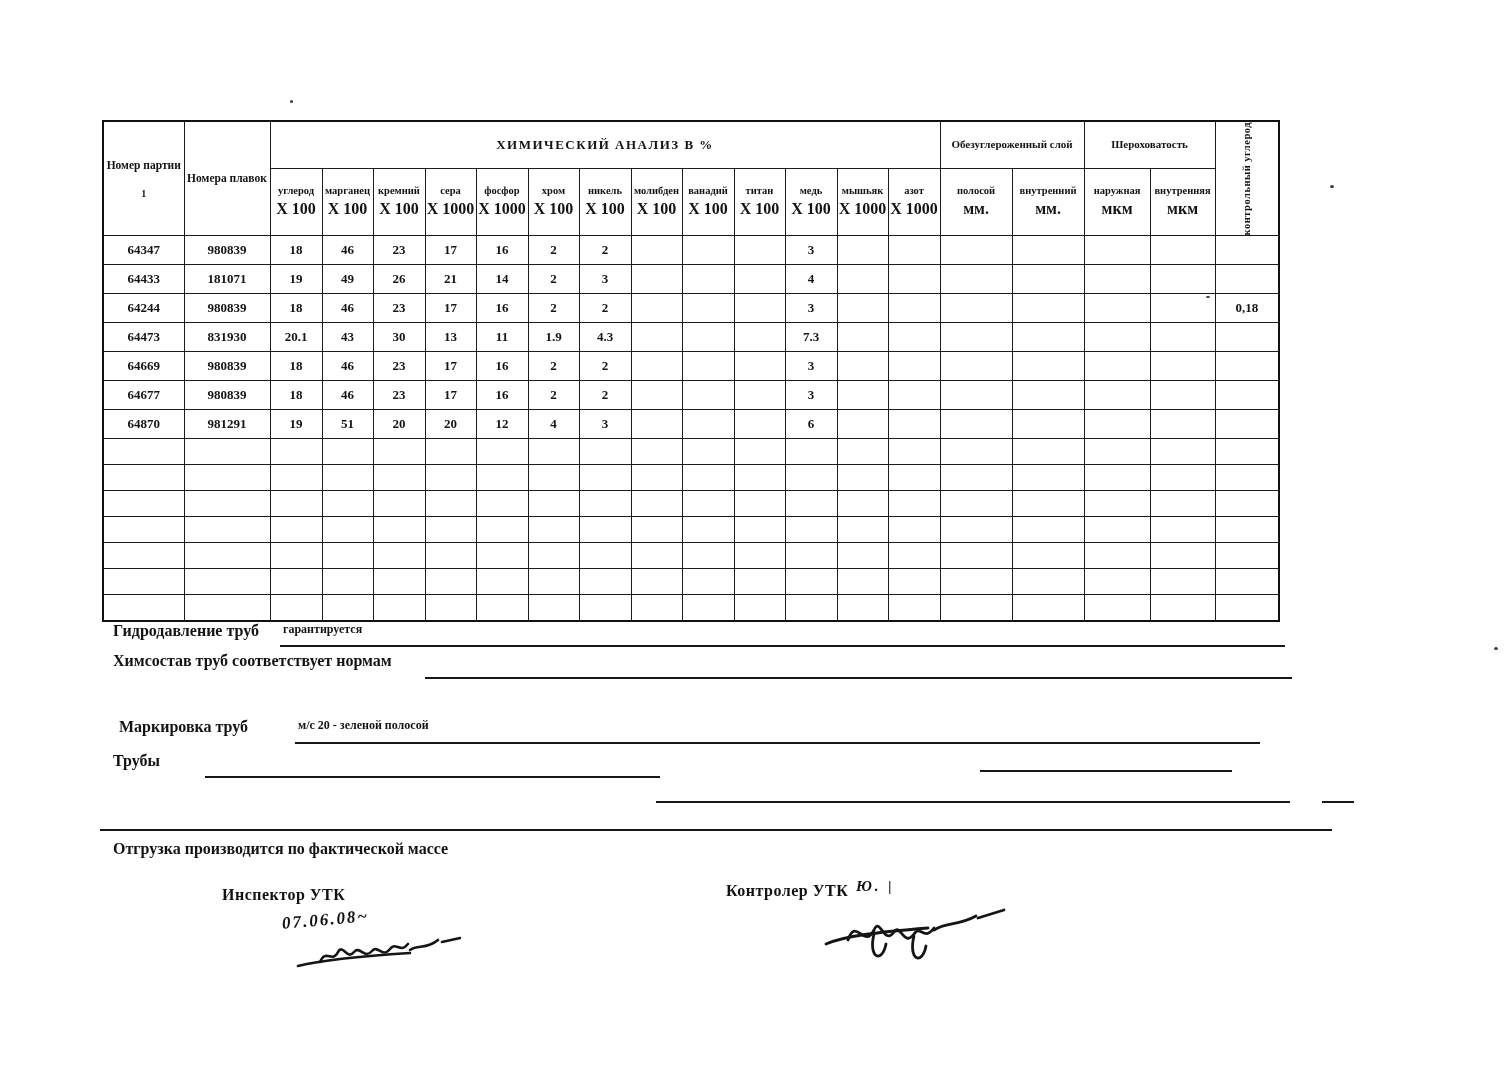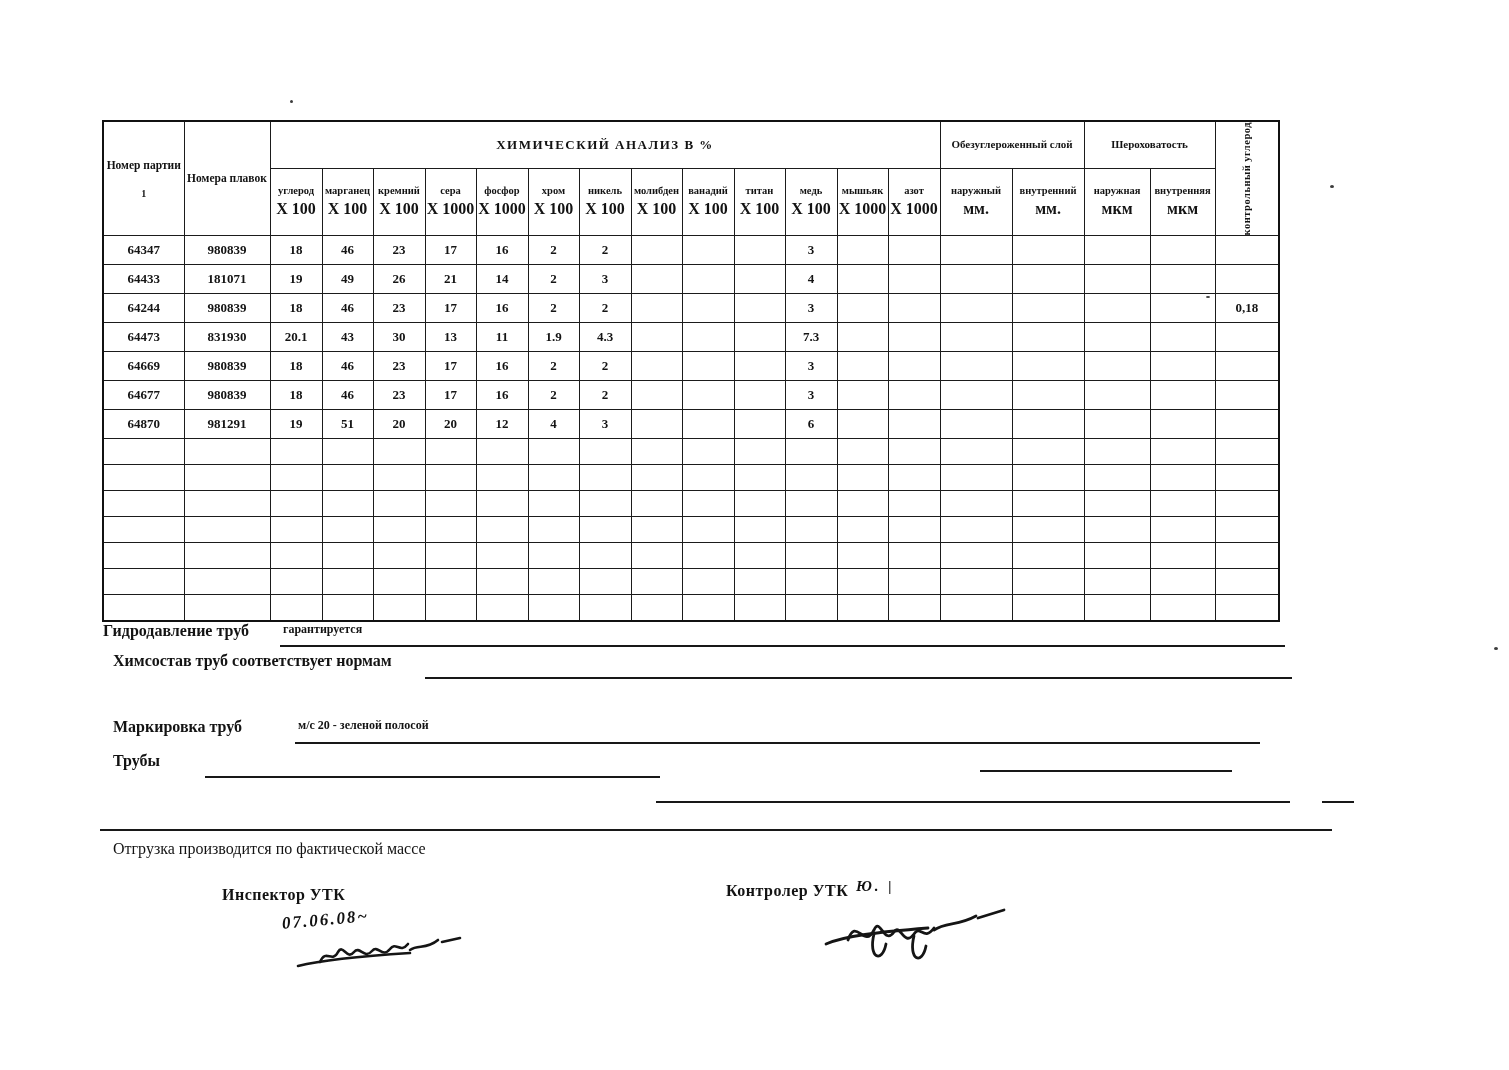--- a/index.html
+++ b/index.html
@@ -34,21 +34,21 @@
   tbody tr.data{height:29px;}
   tbody tr.empty{height:26px;}
   tbody td{
     text-align:center;vertical-align:middle;
     font-size:13px;font-weight:bold;color:#141414;
   }
   
   .lbl{position:absolute;font-size:16px;font-weight:bold;white-space:nowrap;}
   .val{position:absolute;font-size:12px;font-weight:bold;white-space:nowrap;}
   .rule{position:absolute;height:0;border-bottom:2px solid #181818;}
-  .note-line{position:absolute;font-size:16px;font-weight:normal;white-space:nowrap;}
+  .note-line{position:absolute;font-size:16px;font-weight:bold;white-space:nowrap;}
   .sig-label{position:absolute;font-size:16px;font-weight:bold;letter-spacing:.5px;white-space:nowrap;}
   .hand{
     position:absolute;font-style:italic;font-weight:bold;font-size:17px;
     letter-spacing:2px;transform:rotate(-5deg);white-space:nowrap;color:#101010;
   }
   .hand-mark{
     position:absolute;font-style:italic;font-weight:bold;font-size:15px;
     letter-spacing:3px;white-space:nowrap;color:#101010;
   }
   .sig{position:absolute;}
@@ -145,21 +145,21 @@
           </th>
           <th>
             <div>мышьяк</div>
             <div class="fct">X 1000</div>
           </th>
           <th>
             <div>азот</div>
             <div class="fct">X 1000</div>
           </th>
           <th>
-            <div>наружный</div>
+            <div>полосой</div>
             <div class="fct">мм.</div>
           </th>
           <th>
             <div>внутренний</div>
             <div class="fct">мм.</div>
           </th>
           <th>
             <div>наружная</div>
             <div class="fct">мкм</div>
           </th>
@@ -474,28 +474,28 @@
           <td></td>
           <td></td>
           <td></td>
           <td></td>
           <td></td>
           <td></td>
         </tr>
       </tbody>
   </table>
 
-  <div class="lbl" style="left:103px;top:622px;">Гидродавление труб</div>
+  <div class="lbl" style="left:113px;top:622px;">Гидродавление труб</div>
   <div class="val" style="left:283px;top:622px;">гарантируется</div>
   <div class="rule" style="left:280px;top:645px;width:1005px;"></div>
 
   <div class="lbl" style="left:113px;top:652px;">Химсостав труб соответствует нормам</div>
   <div class="rule" style="left:425px;top:677px;width:867px;"></div>
 
-  <div class="lbl" style="left:113px;top:718px;">Маркировка труб</div>
+  <div class="lbl" style="left:119px;top:718px;">Маркировка труб</div>
   <div class="val" style="left:298px;top:718px;">м/с 20 - зеленой полосой</div>
   <div class="rule" style="left:295px;top:742px;width:965px;"></div>
 
   <div class="lbl" style="left:113px;top:752px;">Трубы</div>
   <div class="rule" style="left:205px;top:776px;width:455px;"></div>
   <div class="rule" style="left:980px;top:770px;width:252px;"></div>
 
   <div class="rule" style="left:656px;top:801px;width:634px;"></div>
   <div class="rule" style="left:1322px;top:801px;width:32px;"></div>
   <div class="rule" style="left:100px;top:829px;width:1232px;border-bottom-width:2.6px;"></div>

